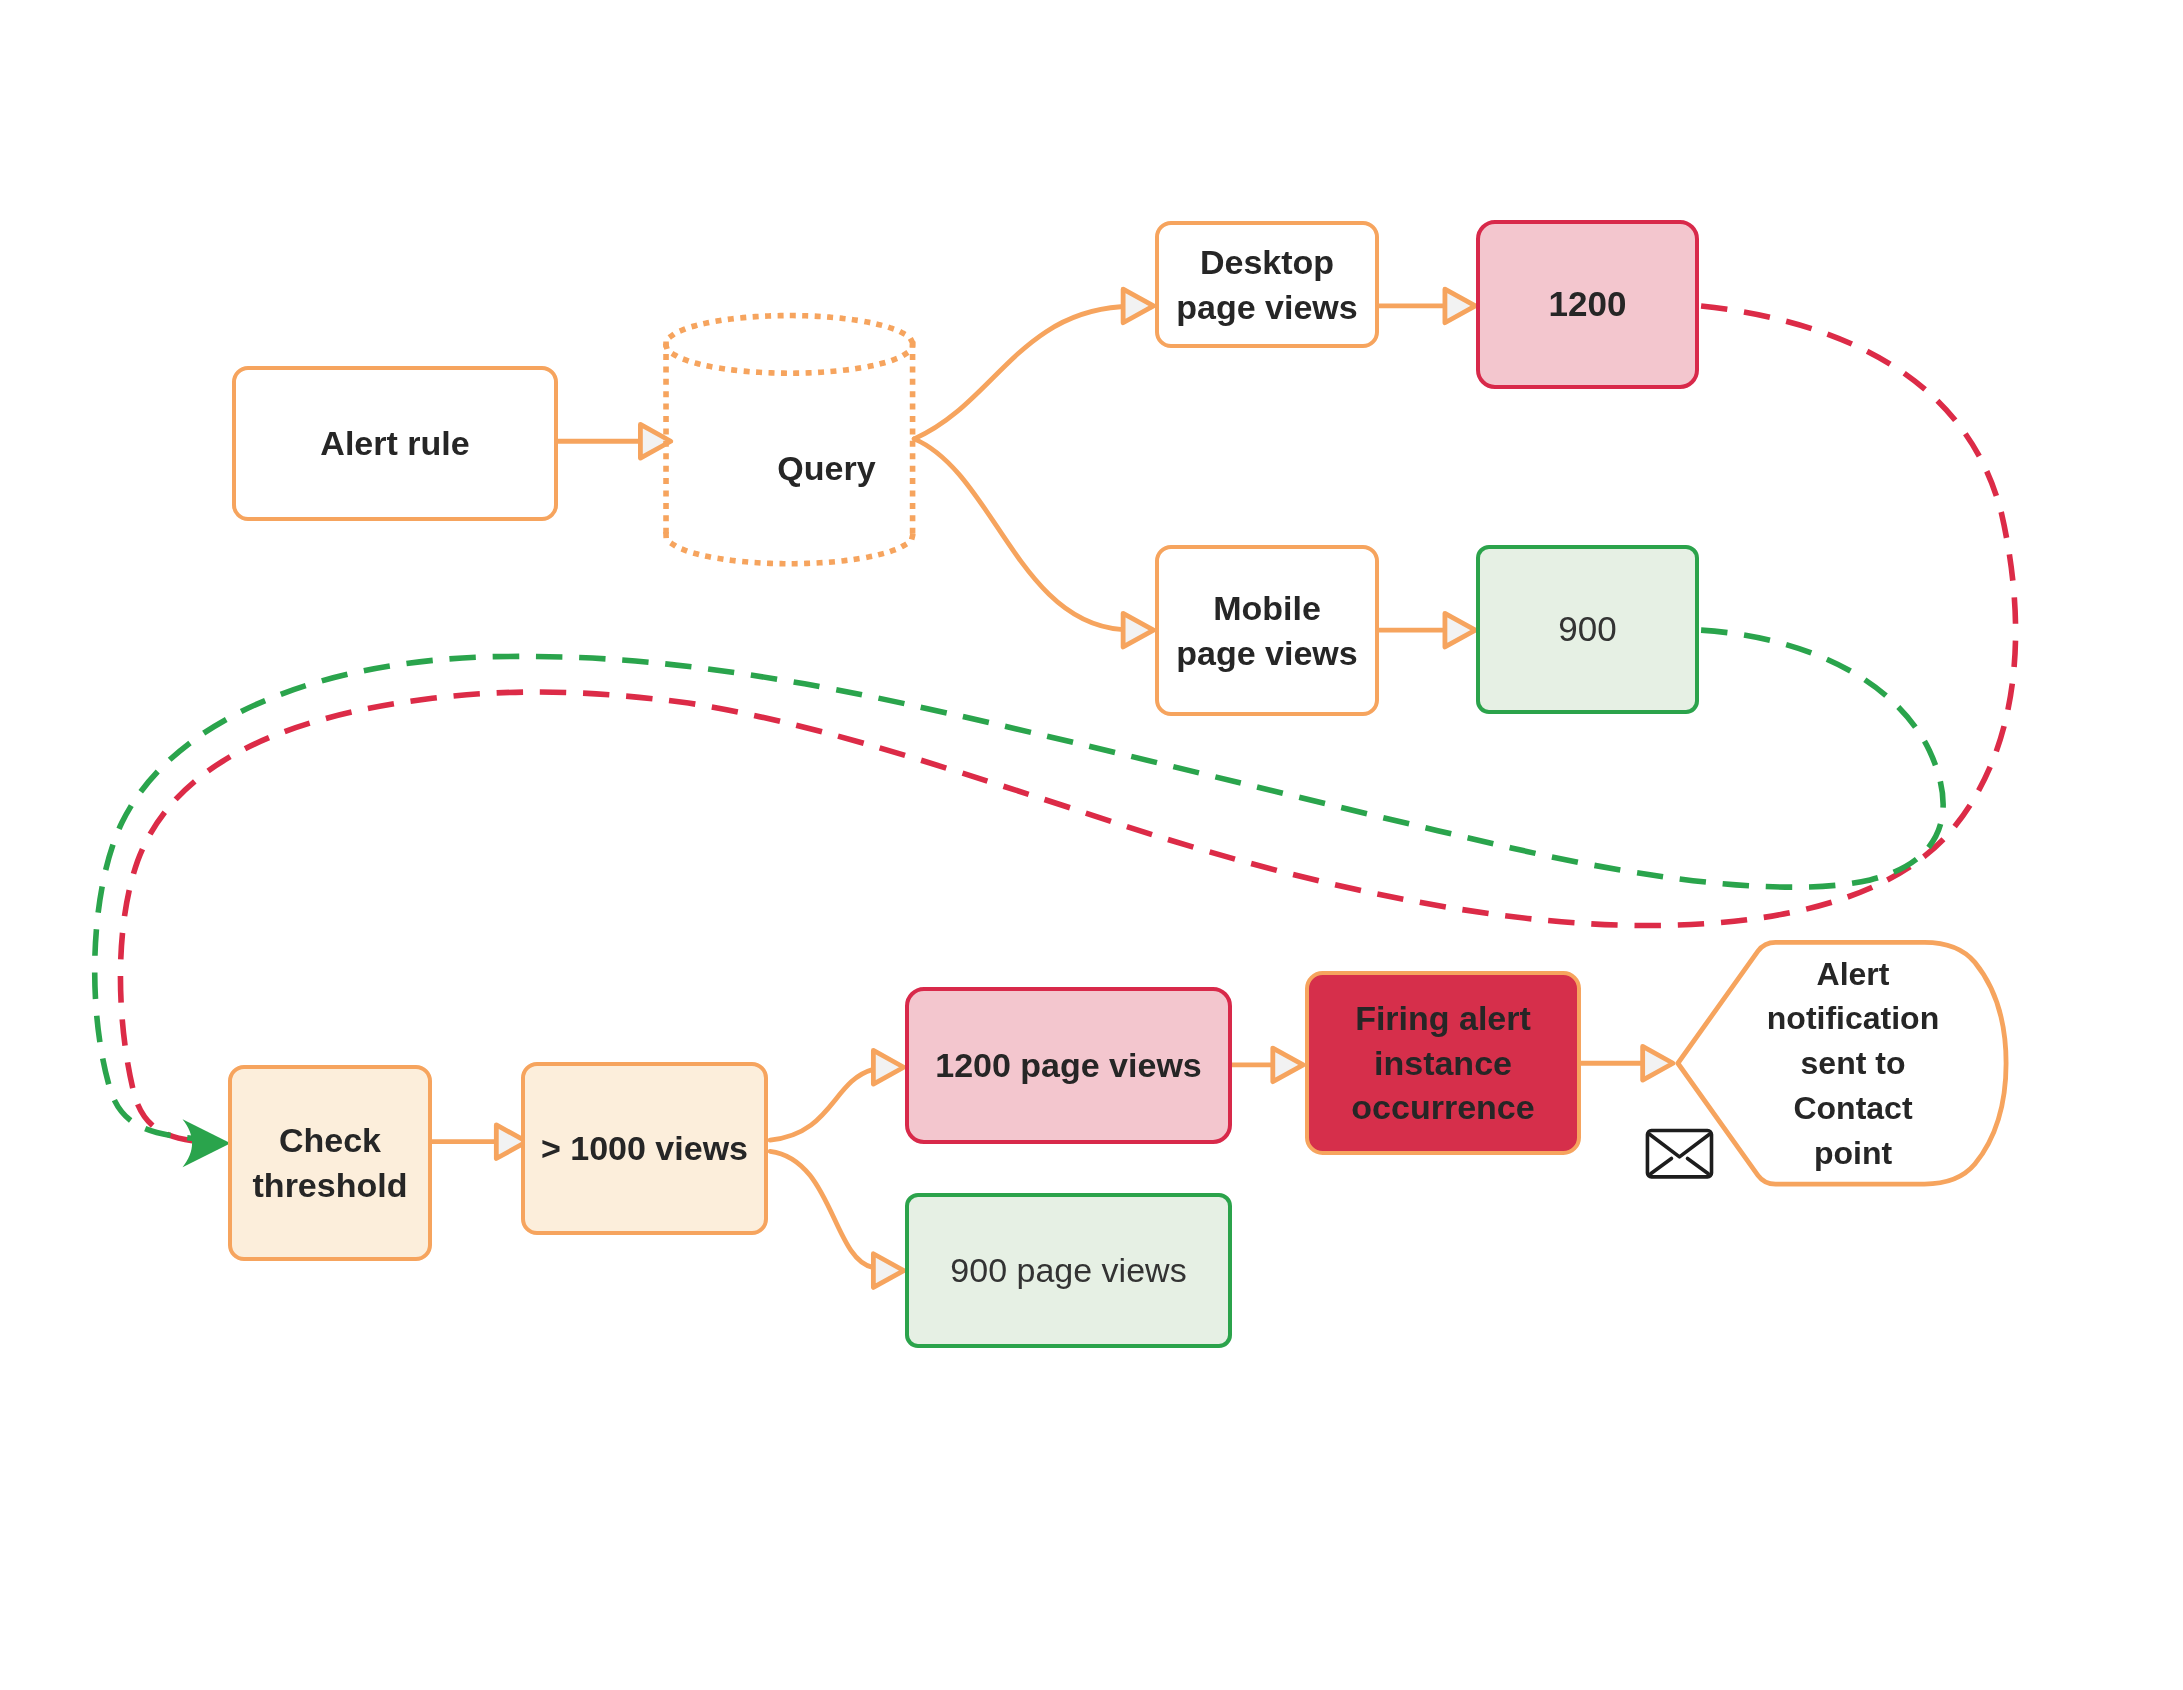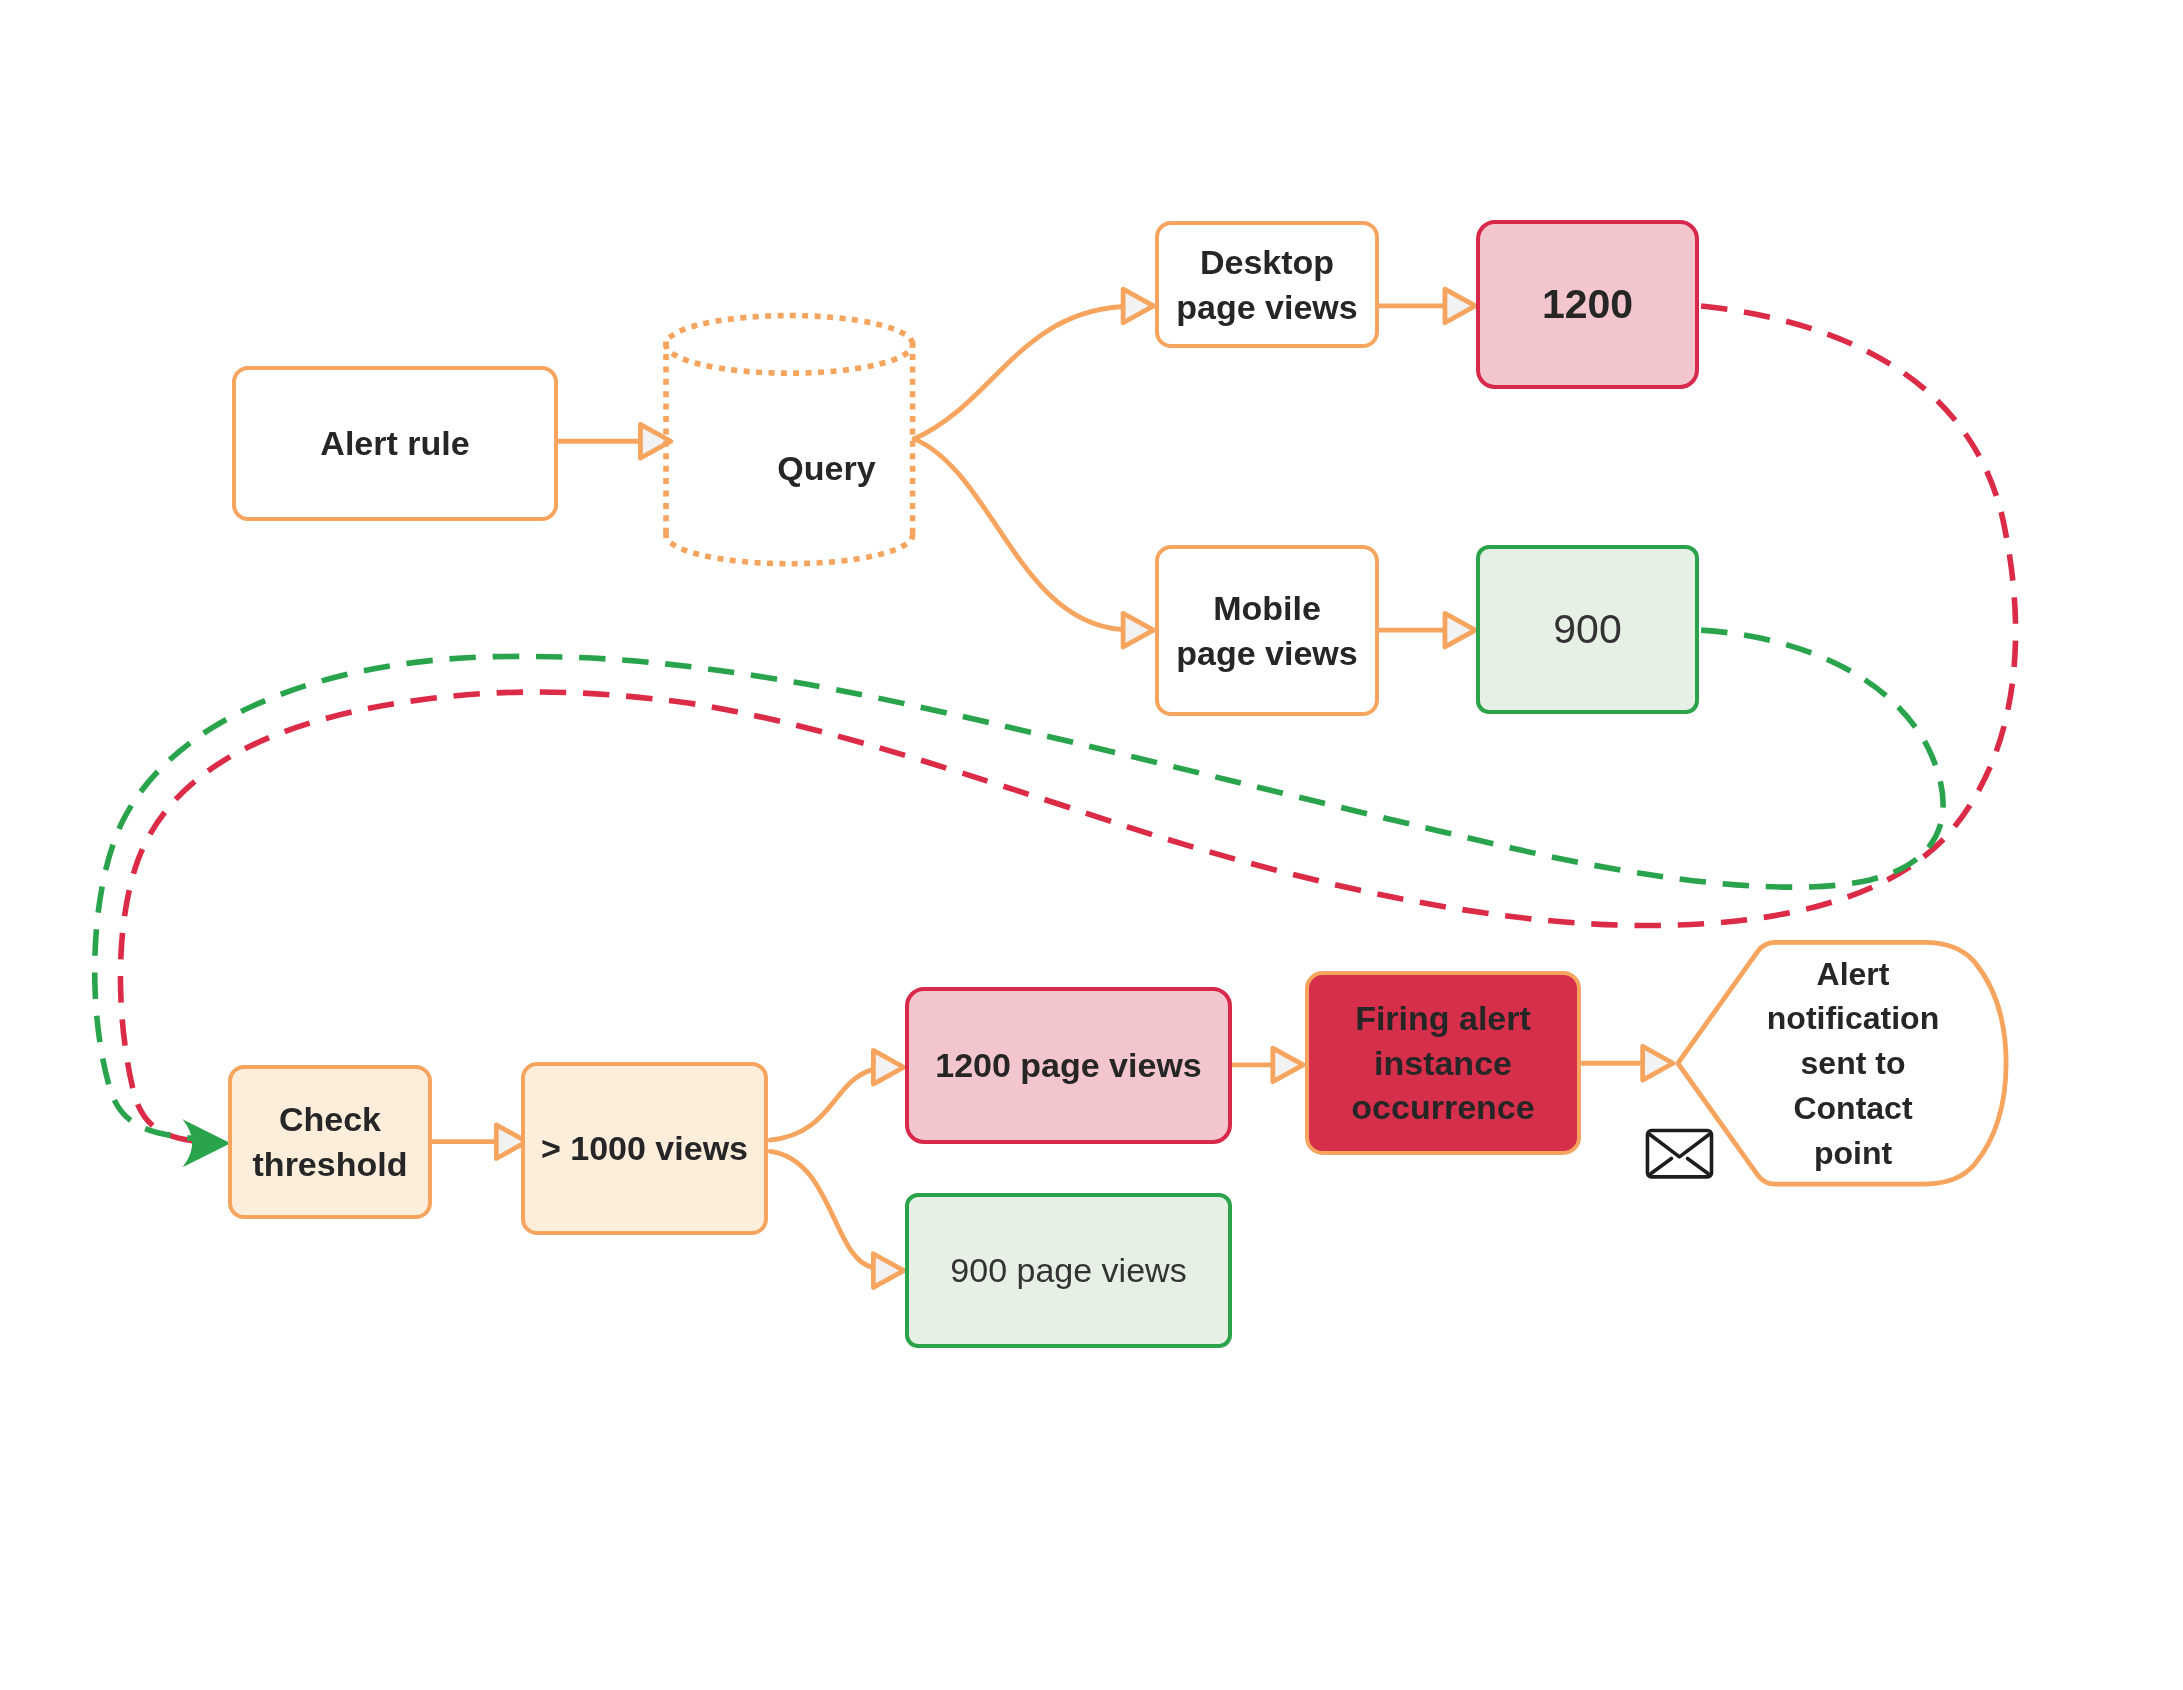--- a/index.html
+++ b/index.html
@@ -21,21 +21,21 @@
     font-size:34px;
     line-height:1.32;
     border-radius:16px;
   }
   .node .lbl{display:block;padding:0 14.4px;}
   .box-plain{background:#ffffff;border:4px solid var(--c-orange);}
   .box-cream{background:var(--c-cream);border:4px solid var(--c-orange);}
   .box-pink{background:var(--c-pink);border:4.8px solid var(--c-crimson);border-radius:19px;}
   .box-greenlight{background:var(--c-green_light);border:4.8px solid var(--c-green);border-radius:13px;}
   .box-red{background:var(--c-red_box);border:4px solid var(--c-orange);border-radius:17.6px;}
-  .value-text{font-size:41px;}
+  .value-text{font-size:35px;}
   .regular{font-weight:400;color:#333333;}
   .floating-label{background:transparent;border:none;}
   .hex-label{background:transparent;border:none;font-size:32px;line-height:1.40;}
 </style>
 </head>
 <body>
 
 <div id="canvas">
 
   <svg id="wires" viewBox="0 0 2727 2112" xmlns="http://www.w3.org/2000/svg">
@@ -137,21 +137,21 @@
   </div>
 
   <div class="node box-plain" style="left:1155px;top:545px;width:224px;height:171px;justify-content:flex-end;">
     <span class="lbl">Mobile page views</span>
   </div>
 
   <div class="node box-greenlight value-text regular" style="left:1476px;top:545px;width:223px;height:169px;">
     <span class="lbl">900</span>
   </div>
 
-  <div class="node box-cream" style="left:228px;top:1065px;width:204px;height:154px;justify-content:flex-end;">
+  <div class="node box-cream" style="left:228px;top:1065px;width:204px;height:196px;justify-content:flex-end;">
     <span class="lbl">Check threshold</span>
   </div>
 
   <div class="node box-cream" style="left:521px;top:1062px;width:247px;height:173px;">
     <span class="lbl">&gt; 1000 views</span>
   </div>
 
   <div class="node box-pink" style="left:905px;top:987px;width:327px;height:157px;">
     <span class="lbl">1200 page views</span>
   </div>

